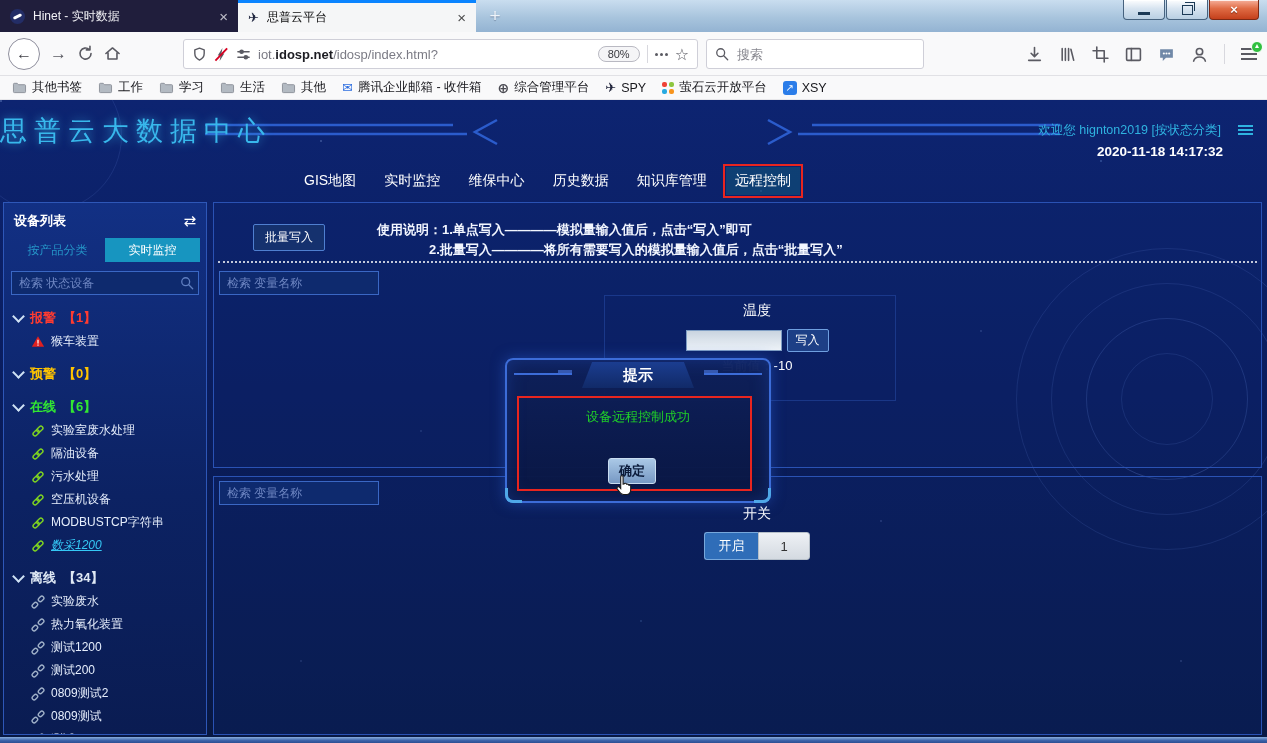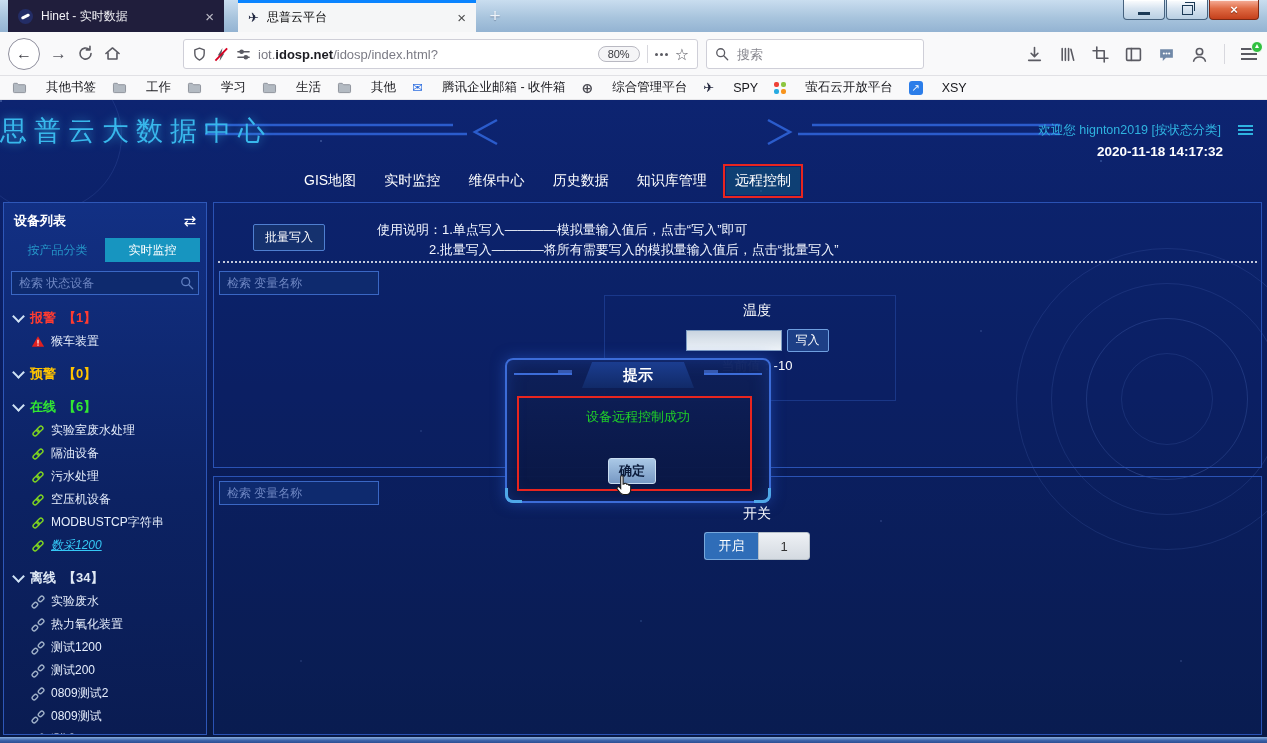--- a/index.html
+++ b/index.html
@@ -4,21 +4,21 @@
 <style>
   html,body{margin:0;padding:0;background:#444;}
   #screen{position:relative;width:1267px;height:743px;overflow:hidden;
     font-family:"Liberation Sans","DejaVu Sans",sans-serif;
     -webkit-font-smoothing:antialiased;}
   
   #titlebar{position:absolute;left:0;top:0;width:1267px;height:32px;
     background:linear-gradient(180deg,#c9ddef 0%,#a8c4dd 55%,#93b3d2 100%);}
   .tab{position:absolute;top:0;height:32px;display:flex;align-items:center;gap:8px;
     padding:0 10px;box-sizing:border-box;font-size:12px;}
-  .tab-inactive{left:8px;width:216px;background:#201e3c;color:#f2f2f6;}
+  .tab-inactive{left:0;width:238px;background:#201e3c;color:#f2f2f6;}
   .tab-active{left:238px;width:238px;background:#f5f6f7;color:#0c0c0d;
     border-top:3px solid #0a84ff;box-sizing:border-box;}
   .tab-title{flex:1;white-space:nowrap;overflow:hidden;text-overflow:ellipsis;}
   .tab-close{font-size:15px;line-height:15px;opacity:.75;cursor:default;}
   .fav-hinet{width:15px;height:15px;border-radius:50%;background:#232d66;position:relative;flex:0 0 auto;}
   .fav-hinet::after{content:"";position:absolute;left:3px;top:6px;width:9px;height:3px;
     background:#fff;border-radius:2px;transform:rotate(-25deg);}
   .fav-plane{font-size:13px;color:#20263f;flex:0 0 auto;}
   .newtab{position:absolute;left:482px;top:3px;width:26px;height:26px;text-align:center;
     line-height:25px;font-size:19px;color:#eef4fa;text-shadow:0 1px 1px rgba(0,0,40,.3);}
@@ -64,21 +64,21 @@
   .hamburger i:nth-child(1){top:0}.hamburger i:nth-child(2){top:5px}.hamburger i:nth-child(3){top:10px}
   .badge-up{position:absolute;right:-6px;top:-7px;width:10px;height:10px;border-radius:50%;
     background:#30c040;border:1px solid #fff;}
   .badge-up::after{content:"";position:absolute;left:3px;top:2px;width:0;height:0;
     border-left:2px solid transparent;border-right:2px solid transparent;border-bottom:4px solid #fff;}
   .tb-sep{width:1px;height:20px;background:#d8d8de;}
   
   #bmbar{position:absolute;left:0;top:76px;width:1267px;height:24px;background:#f9f9fa;
     display:flex;align-items:center;gap:4px;padding-left:6px;box-sizing:border-box;
     border-bottom:1px solid #e7e7ea;}
-  .bm{display:flex;align-items:center;gap:19px;padding:2px 6px;font-size:12.5px;color:#18181d;white-space:nowrap;}
+  .bm{display:flex;align-items:center;gap:5px;padding:2px 6px;font-size:12.5px;color:#18181d;white-space:nowrap;}
   .bm-ic{display:flex;align-items:center;}
   .ic-mail{color:#2f6fe0;font-size:13px;}
   .ic-globe{color:#4a4a52;font-size:14px;font-weight:bold;}
   .ic-plane{color:#23273d;font-size:13px;}
   .dots4{position:relative;width:12px;height:12px;}
   .dots4 i{position:absolute;width:5px;height:5px;border-radius:2px;}
   .dots4 i:nth-child(1){left:0;top:0;background:#ef4136;}
   .dots4 i:nth-child(2){right:0;top:0;background:#8dc63f;}
   .dots4 i:nth-child(3){left:0;bottom:0;background:#27aae1;}
   .dots4 i:nth-child(4){right:0;bottom:0;background:#f7941d;}
@@ -129,21 +129,21 @@
   .c-red{color:#ff3b30;} .c-yel{color:#ffc400;} .c-grn{color:#32e632;} .c-off{color:#dfe9f5;}
   .dev{display:flex;align-items:center;gap:6px;height:23px;margin-left:17px;font-size:12px;color:#e6eefc;}
   .dev.sel span{color:#35c8f5;font-style:italic;text-decoration:underline;}
   
   .panel{position:absolute;left:213px;width:1049px;box-sizing:border-box;
     border:1px solid #2a52b4;background:rgba(16,40,116,.28);}
   #panel-top{top:102px;height:266px;}
   #panel-bottom{top:376px;height:259px;}
   .batch-btn{position:absolute;left:39px;top:21px;padding:4px 11px;font-size:12px;color:#fff;
     background:#15316e;border:1px solid #4f7fd0;border-radius:2px;}
-  .usage{position:absolute;left:163px;top:17px;font-size:13px;font-weight:normal;color:#f2f6ff;line-height:20px;}
+  .usage{position:absolute;left:163px;top:17px;font-size:13px;font-weight:bold;color:#f2f6ff;line-height:20px;}
   .usage .l2{padding-left:52px;}
   .dotline{position:absolute;left:4px;right:4px;top:58px;border-top:2px dotted rgba(255,255,255,.75);}
   .p-search{position:absolute;left:5px;width:160px;}
   #panel-top .p-search{top:68px;} #panel-bottom .p-search{top:4px;}
   .var-card{position:absolute;left:390px;top:92px;width:290px;height:104px;
     border:1px solid rgba(70,120,230,.28);}
   .widget{position:absolute;left:400px;width:286px;text-align:center;}
   #temp-widget{top:99px;} #switch-widget{top:28px;}
   .w-label{font-size:14px;color:#fff;margin-bottom:9px;}
   .w-row{display:flex;justify-content:center;align-items:center;}

